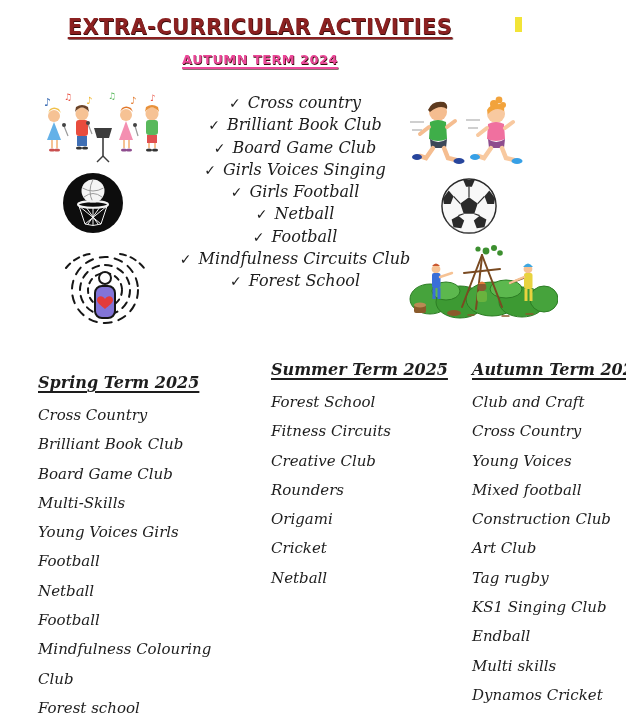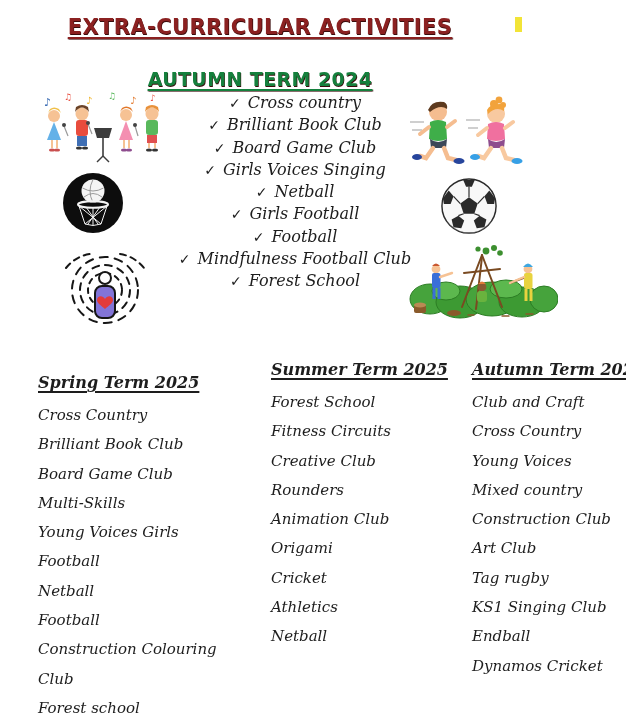--- a/index.html
+++ b/index.html
@@ -19,26 +19,26 @@
     font-weight:800;
     font-size:21px;
     letter-spacing:.4px;
     color:#8b2121;
     text-shadow:.6px .6px 0 #3a0c0c;
     text-decoration:underline;
     text-decoration-thickness:2px;
     text-underline-offset:3px;
   }
   .subtitle{
-    margin-top:29px;
+    margin-top:13px;
     font-family:"DejaVu Sans", sans-serif;
     font-weight:800;
-    font-size:19px;
+    font-size:13px;
     letter-spacing:.4px;
-    color:#15803d;
+    color:#ec4899;
     text-shadow:.6px .6px 0 #3a0c0c;
     text-decoration:underline;
     text-decoration-thickness:2px;
     text-underline-offset:3px;
   }
   .yellow-mark{
     position:absolute;left:515px;top:17px;width:7px;height:15px;
     background:#f2e437;
   }
   
@@ -292,62 +292,61 @@
         <line x1="96" y1="73" x2="103" y2="73"></line>
         <line x1="120" y1="71" x2="127" y2="71"></line>
     </g>
   </svg>
 
   <div class="checklist">
     <div class="check-line"><span class="tick">✓</span><span>Cross country</span></div>
     <div class="check-line"><span class="tick">✓</span><span>Brilliant Book Club</span></div>
     <div class="check-line"><span class="tick">✓</span><span>Board Game Club</span></div>
     <div class="check-line"><span class="tick">✓</span><span>Girls Voices Singing</span></div>
+    <div class="check-line"><span class="tick">✓</span><span>Girls Football</span></div>
     <div class="check-line"><span class="tick">✓</span><span>Netball</span></div>
-    <div class="check-line"><span class="tick">✓</span><span>Girls Football</span></div>
     <div class="check-line"><span class="tick">✓</span><span>Football</span></div>
-    <div class="check-line"><span class="tick">✓</span><span>Mindfulness Football Club</span></div>
+    <div class="check-line"><span class="tick">✓</span><span>Mindfulness Circuits Club</span></div>
     <div class="check-line"><span class="tick">✓</span><span>Forest School</span></div>
   </div>
 
   <div id="col-spring" class="term-col">
     <div class="term-heading">Spring Term 2025</div>
     <div class="term-item">Cross Country</div>
     <div class="term-item">Brilliant Book Club</div>
     <div class="term-item">Board Game Club</div>
     <div class="term-item">Multi-Skills</div>
     <div class="term-item">Young Voices Girls</div>
     <div class="term-item">Football</div>
     <div class="term-item">Netball</div>
     <div class="term-item">Football</div>
-    <div class="term-item">Construction Colouring</div>
+    <div class="term-item">Mindfulness Colouring</div>
     <div class="term-item">Club</div>
     <div class="term-item">Forest school</div>
   </div>
 
   <div id="col-summer" class="term-col">
     <div class="term-heading">Summer Term 2025</div>
     <div class="term-item">Forest School</div>
     <div class="term-item">Fitness Circuits</div>
     <div class="term-item">Creative Club</div>
     <div class="term-item">Rounders</div>
-    <div class="term-item">Animation Club</div>
     <div class="term-item">Origami</div>
     <div class="term-item">Cricket</div>
-    <div class="term-item">Athletics</div>
     <div class="term-item">Netball</div>
   </div>
 
   <div id="col-autumn" class="term-col">
     <div class="term-heading">Autumn Term 2025</div>
     <div class="term-item">Club and Craft</div>
     <div class="term-item">Cross Country</div>
     <div class="term-item">Young Voices</div>
-    <div class="term-item">Mixed country</div>
+    <div class="term-item">Mixed football</div>
     <div class="term-item">Construction Club</div>
     <div class="term-item">Art Club</div>
     <div class="term-item">Tag rugby</div>
     <div class="term-item">KS1 Singing Club</div>
     <div class="term-item">Endball</div>
+    <div class="term-item">Multi skills</div>
     <div class="term-item">Dynamos Cricket</div>
   </div>
 
 </div>
 
 </body></html>

